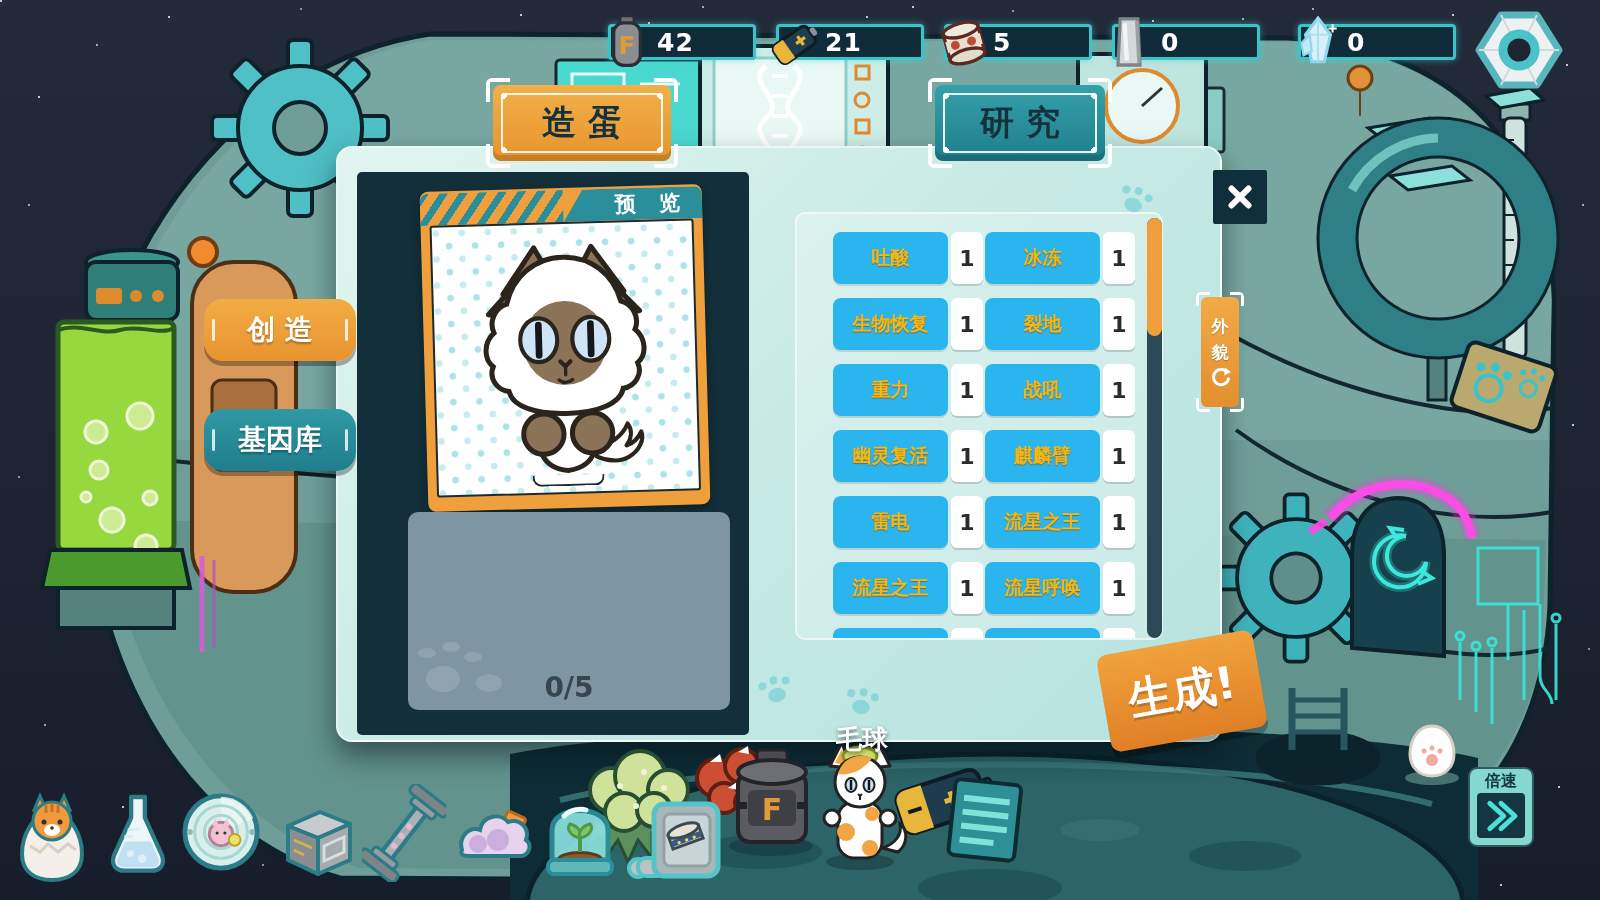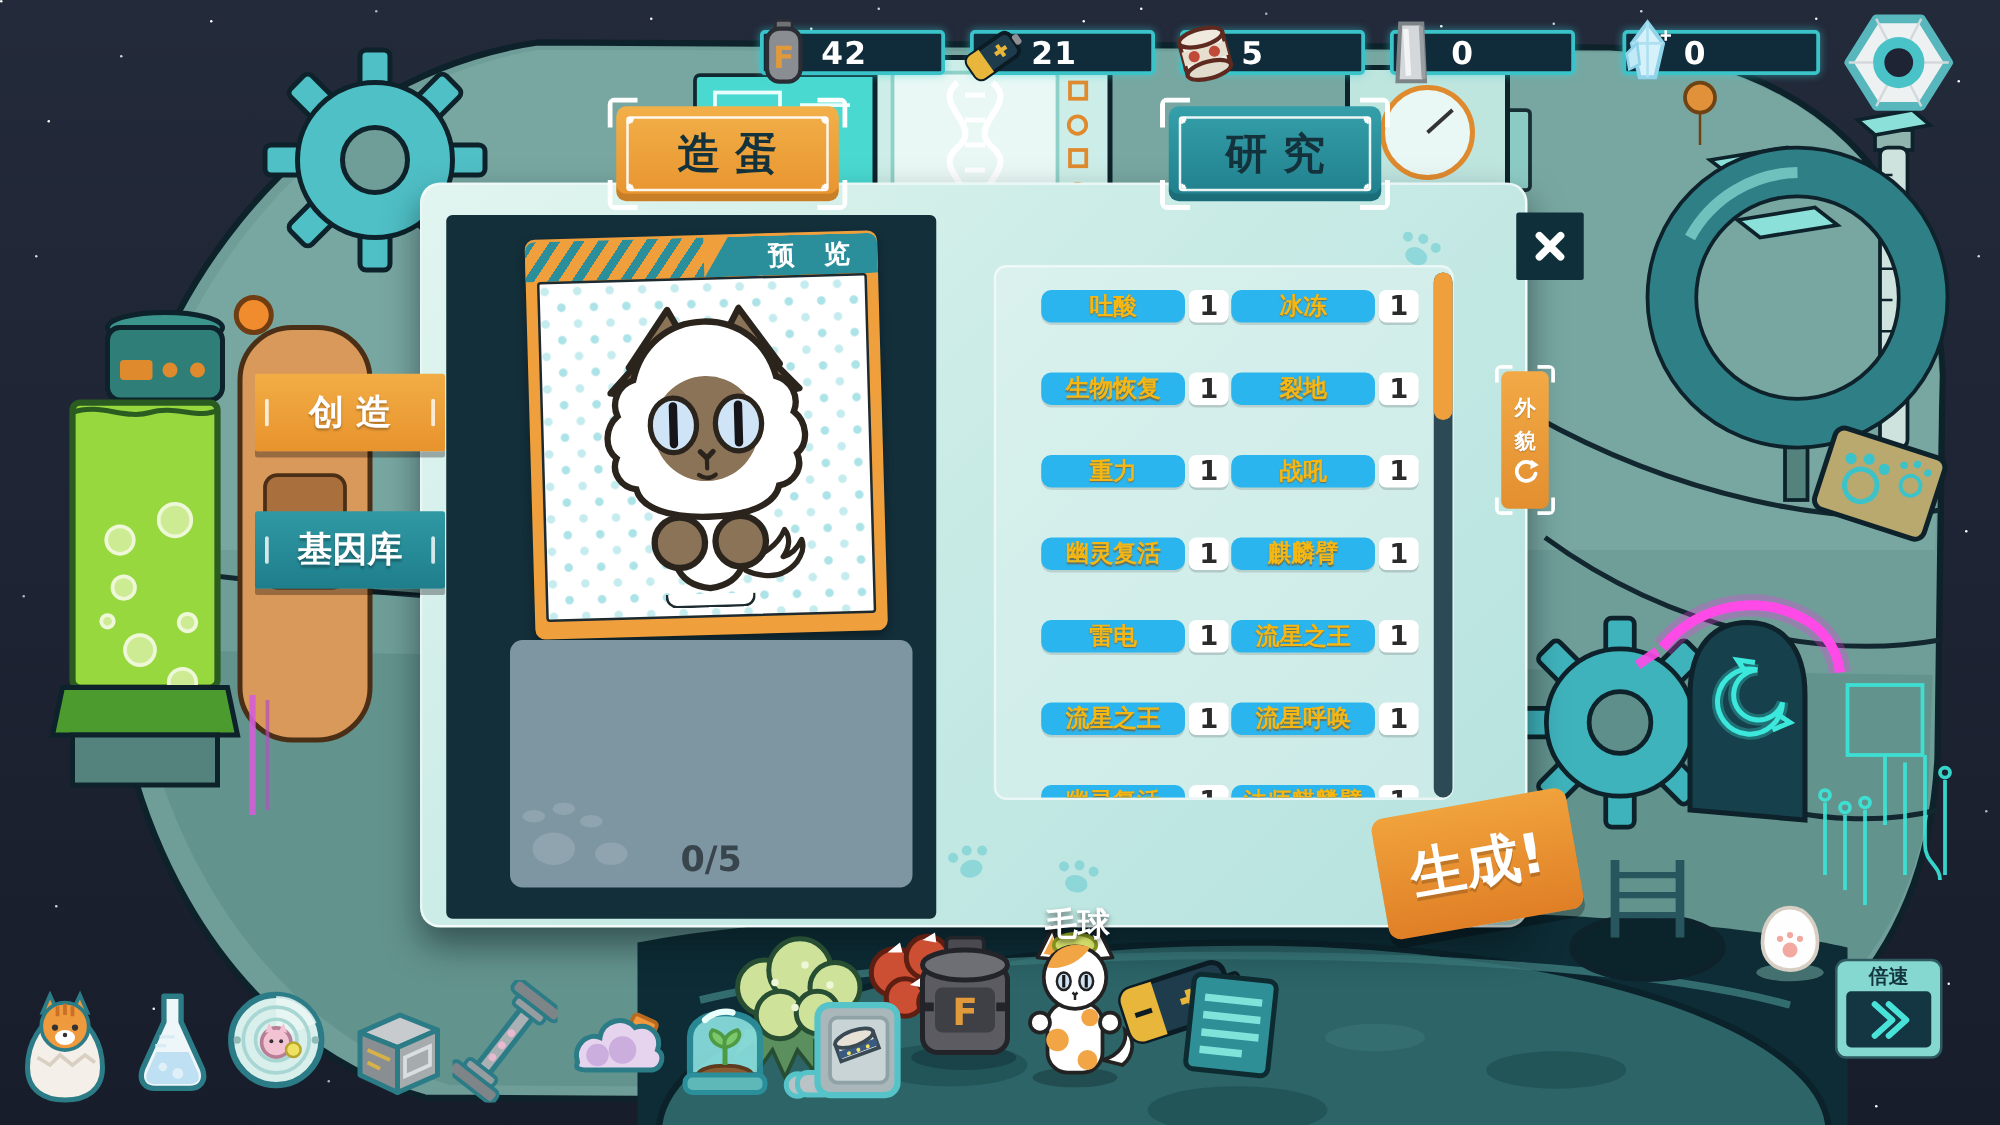--- a/index.html
+++ b/index.html
@@ -53,21 +53,21 @@
   .tealbg{background:linear-gradient(#35a0aa,#1f7e8b);}
   
   .modal{position:absolute;left:336px;top:146px;width:886px;height:596px;border-radius:16px;
     background:linear-gradient(135deg,#e2f5f0 0%,#c9ebe6 45%,#b5e2de 100%);
     border:2px solid rgba(255,255,255,.65);box-shadow:0 14px 28px rgba(5,18,24,.5);}
   
   .paw{position:absolute;width:18px;height:14px;background:rgba(80,195,205,.45);border-radius:50%;}
   .paw::before{content:'';position:absolute;left:-7px;top:-9px;width:8px;height:8px;border-radius:50%;background:rgba(80,195,205,.45);
     box-shadow:12px -3px 0 rgba(80,195,205,.45),24px 0 0 rgba(80,195,205,.45);}
   
-  .side-btn{position:absolute;left:204px;width:152px;height:62px;border-radius:2px;display:flex;align-items:center;justify-content:center;
+  .side-btn{position:absolute;left:204px;width:152px;height:62px;border-radius:19px;display:flex;align-items:center;justify-content:center;
     color:#fff;font-weight:bold;cursor:pointer;box-shadow:0 5px 0 rgba(0,0,0,.3);text-shadow:0 2px 2px rgba(0,0,0,.3);}
   .side-btn::before,.side-btn::after{content:'';position:absolute;top:50%;transform:translateY(-50%);width:3px;height:22px;
     background:rgba(255,255,255,.8);border-radius:2px;}
   .side-btn::before{left:8px;} .side-btn::after{right:8px;}
   .sb-orange{background:linear-gradient(#f2ad45,#e8932d);}
   .sb-teal{background:linear-gradient(#2f99a4,#1f7e8b);}
   
   .card-panel{position:absolute;left:357px;top:172px;width:392px;height:563px;background:#132f3a;border-radius:5px;}
   .preview-card{position:absolute;left:424px;top:188px;width:282px;height:320px;transform:rotate(-1.6deg);}
   .card-back{position:absolute;inset:0;background:#efa03c;border-radius:8px;box-shadow:0 4px 8px rgba(0,0,0,.35);}
@@ -83,21 +83,21 @@
   .slot-box{position:absolute;left:408px;top:512px;width:322px;height:198px;background:#7d96a2;border-radius:10px;}
   .slot-box::before{content:'';position:absolute;left:18px;bottom:18px;width:34px;height:26px;border-radius:50%;
     background:rgba(255,255,255,.14);box-shadow:-16px -26px 0 -8px rgba(255,255,255,.14),8px -32px 0 -8px rgba(255,255,255,.14),
     30px -22px 0 -8px rgba(255,255,255,.14),46px 4px 0 -4px rgba(255,255,255,.14);}
   .slot-counter{position:absolute;left:0;right:0;bottom:6px;text-align:center;color:#39454d;font-size:28px;font-weight:bold;}
   
   .skill-panel{position:absolute;left:795px;top:212px;width:368px;height:428px;border-radius:10px;
     background:rgba(255,255,255,.26);border:2px solid rgba(255,255,255,.55);overflow:hidden;}
   .skill-grid{position:absolute;left:36px;right:26px;top:18px;bottom:-80px;display:grid;
     grid-template-columns:150px 150px;justify-content:space-between;grid-auto-rows:66px;}
-  .skill{display:flex;gap:3px;height:26px;cursor:pointer;}
+  .skill{display:flex;gap:3px;height:52px;cursor:pointer;}
   .skill-label{flex:1;background:#2ab5ee;border-radius:8px;display:flex;align-items:center;justify-content:center;
     color:#f6b712;font-size:19px;font-weight:bold;white-space:nowrap;text-shadow:0 1px 1px rgba(140,70,0,.65);
     box-shadow:0 2px 0 rgba(0,0,0,.12);}
   .skill-count{width:32px;background:#fff;border-radius:6px;display:flex;align-items:center;justify-content:center;
     color:#2b2b2b;font-size:22px;font-weight:bold;box-shadow:0 2px 0 rgba(0,0,0,.15);}
   .scroll-track{position:absolute;left:1147px;top:218px;width:15px;height:420px;background:#2c4a55;border-radius:8px;cursor:pointer;}
   .scroll-thumb{position:absolute;left:0;top:0;width:15px;height:118px;background:#efa03c;border-radius:8px;cursor:grab;}
   
   .appearance{position:absolute;left:1196px;top:292px;width:48px;height:120px;cursor:pointer;}
   .appearance-inner{position:absolute;inset:5px;background:linear-gradient(#f2a946,#e38f2f);border-radius:6px;
@@ -111,21 +111,21 @@
   .generate-btn{position:absolute;left:1103px;top:642px;width:158px;height:98px;transform:rotate(-10deg);
     background:linear-gradient(#f0a23c,#e07f26);border-radius:10px;display:flex;align-items:center;justify-content:center;
     color:#fff;font-size:44px;font-weight:bold;cursor:pointer;box-shadow:0 7px 0 rgba(0,0,0,.28);text-shadow:0 3px 0 rgba(0,0,0,.18);}
   
   .pet-name{position:absolute;left:802px;top:722px;width:120px;text-align:center;color:#fff;font-size:26px;font-weight:bold;
     text-shadow:0 2px 4px rgba(0,0,0,.55);}
   .cat-sprite{position:absolute;left:812px;top:740px;width:96px;height:130px;cursor:pointer;}
   
   .dock{position:absolute;cursor:pointer;}
   
-  .speed-btn{position:absolute;left:1468px;top:767px;width:86px;height:80px;background:#84d8cf;border-radius:9px;
+  .speed-btn{position:absolute;left:1468px;top:767px;width:66px;height:80px;background:#84d8cf;border-radius:9px;
     border:2px solid #2e5a60;cursor:pointer;}
   .speed-label{position:absolute;top:2px;left:0;right:0;text-align:center;color:#143642;font-size:16px;font-weight:bold;}
   .speed-box{position:absolute;left:7px;right:7px;top:24px;bottom:7px;background:#143642;border-radius:4px;
     display:flex;align-items:center;justify-content:center;}
 </style>
 </head>
 <body>
 
 <div class="stage">
   <div class="stars"></div>

